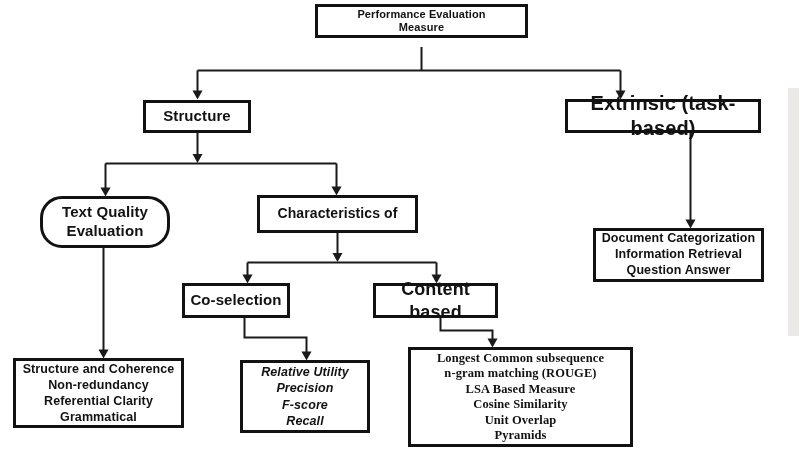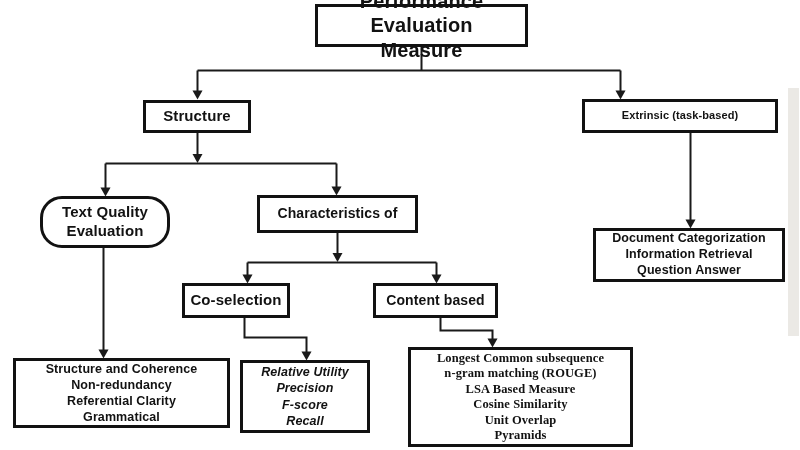--- a/index.html
+++ b/index.html
@@ -9,31 +9,31 @@
     font-family:"Liberation Sans","DejaVu Sans",sans-serif;
   }
   #connectors { position:absolute; left:0; top:0; width:800px; height:450px; }
   .node {
     position:absolute; box-sizing:border-box;
     border:3px solid #121212; background:#ffffff;
     display:flex; align-items:center; justify-content:center;
     text-align:center; font-weight:bold; color:#121212;
     white-space:pre-line; line-height:1.25; letter-spacing:0.1px;
   }
-  .n-root            { left:315px; top:4px;   width:213px; height:43px;  font-size:20px; line-height:1.22; }
+  .n-root            { left:315px; top:4px;   width:213px; height:34px;  font-size:11px; line-height:1.22; }
   .n-intrinsic       { left:143px; top:100px; width:108px; height:33px;  font-size:15px; }
-  .n-extrinsic       { left:582px; top:99px;  width:196px; height:34px;  font-size:11px; }
+  .n-extrinsic       { left:565px; top:99px;  width:196px; height:34px;  font-size:20px; }
   .n-text-quality    { left:40px;  top:196px; width:130px; height:52px;  font-size:15px; line-height:1.25;border-radius:22px; }
   .n-characteristics { left:257px; top:195px; width:161px; height:38px;  font-size:14px; }
   .n-co-selection    { left:182px; top:283px; width:108px; height:35px;  font-size:15px; }
-  .n-content-based   { left:373px; top:283px; width:125px; height:35px;  font-size:14px; }
-  .n-tq-items        { left:13px;  top:358px; width:217px; height:70px;  font-size:12.5px; line-height:1.28; }
+  .n-content-based   { left:373px; top:283px; width:125px; height:35px;  font-size:18px; }
+  .n-tq-items        { left:13px;  top:358px; width:171px; height:70px;  font-size:12.5px; line-height:1.28; }
   .n-cosel-items     { left:240px; top:360px; width:130px; height:73px;  font-size:12.5px; line-height:1.3;font-style:italic; }
   .n-content-items   { left:408px; top:347px; width:225px; height:100px; font-size:12.5px; line-height:1.24;font-family:Liberation Serif, serif; }
-  .n-extrinsic-items { left:593px; top:228px; width:192px; height:54px;  font-size:12.5px; line-height:1.26; }
+  .n-extrinsic-items { left:593px; top:228px; width:171px; height:54px;  font-size:12.5px; line-height:1.26; }
   .scan-strip {
     position:absolute; right:1px; top:88px; width:11px; height:248px;
     background:#ebe9e5;
   }
 </style>
 </head>
 <body>
 
 <div id="stage">
 

